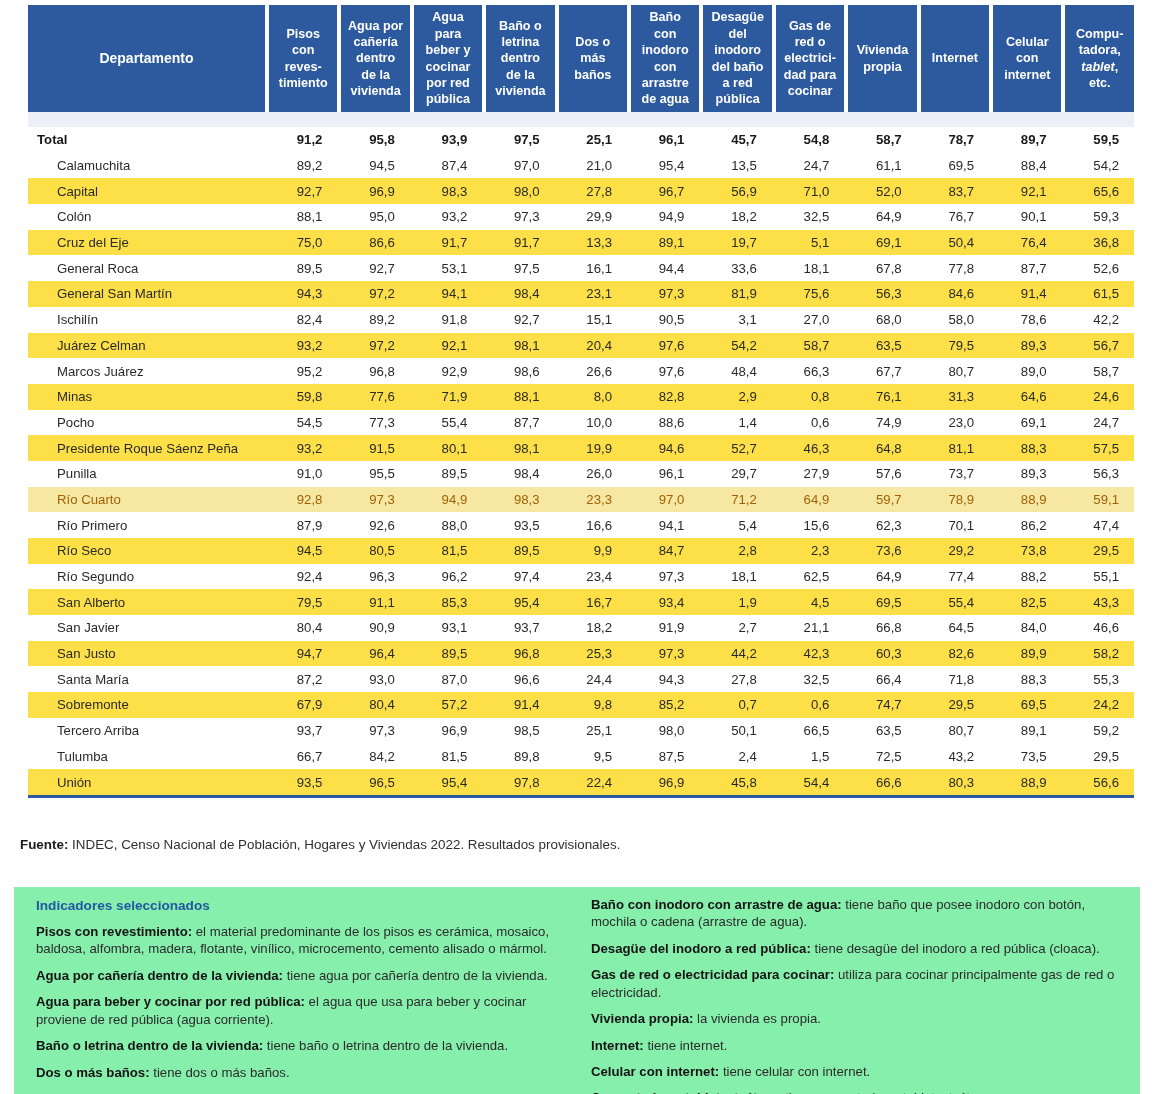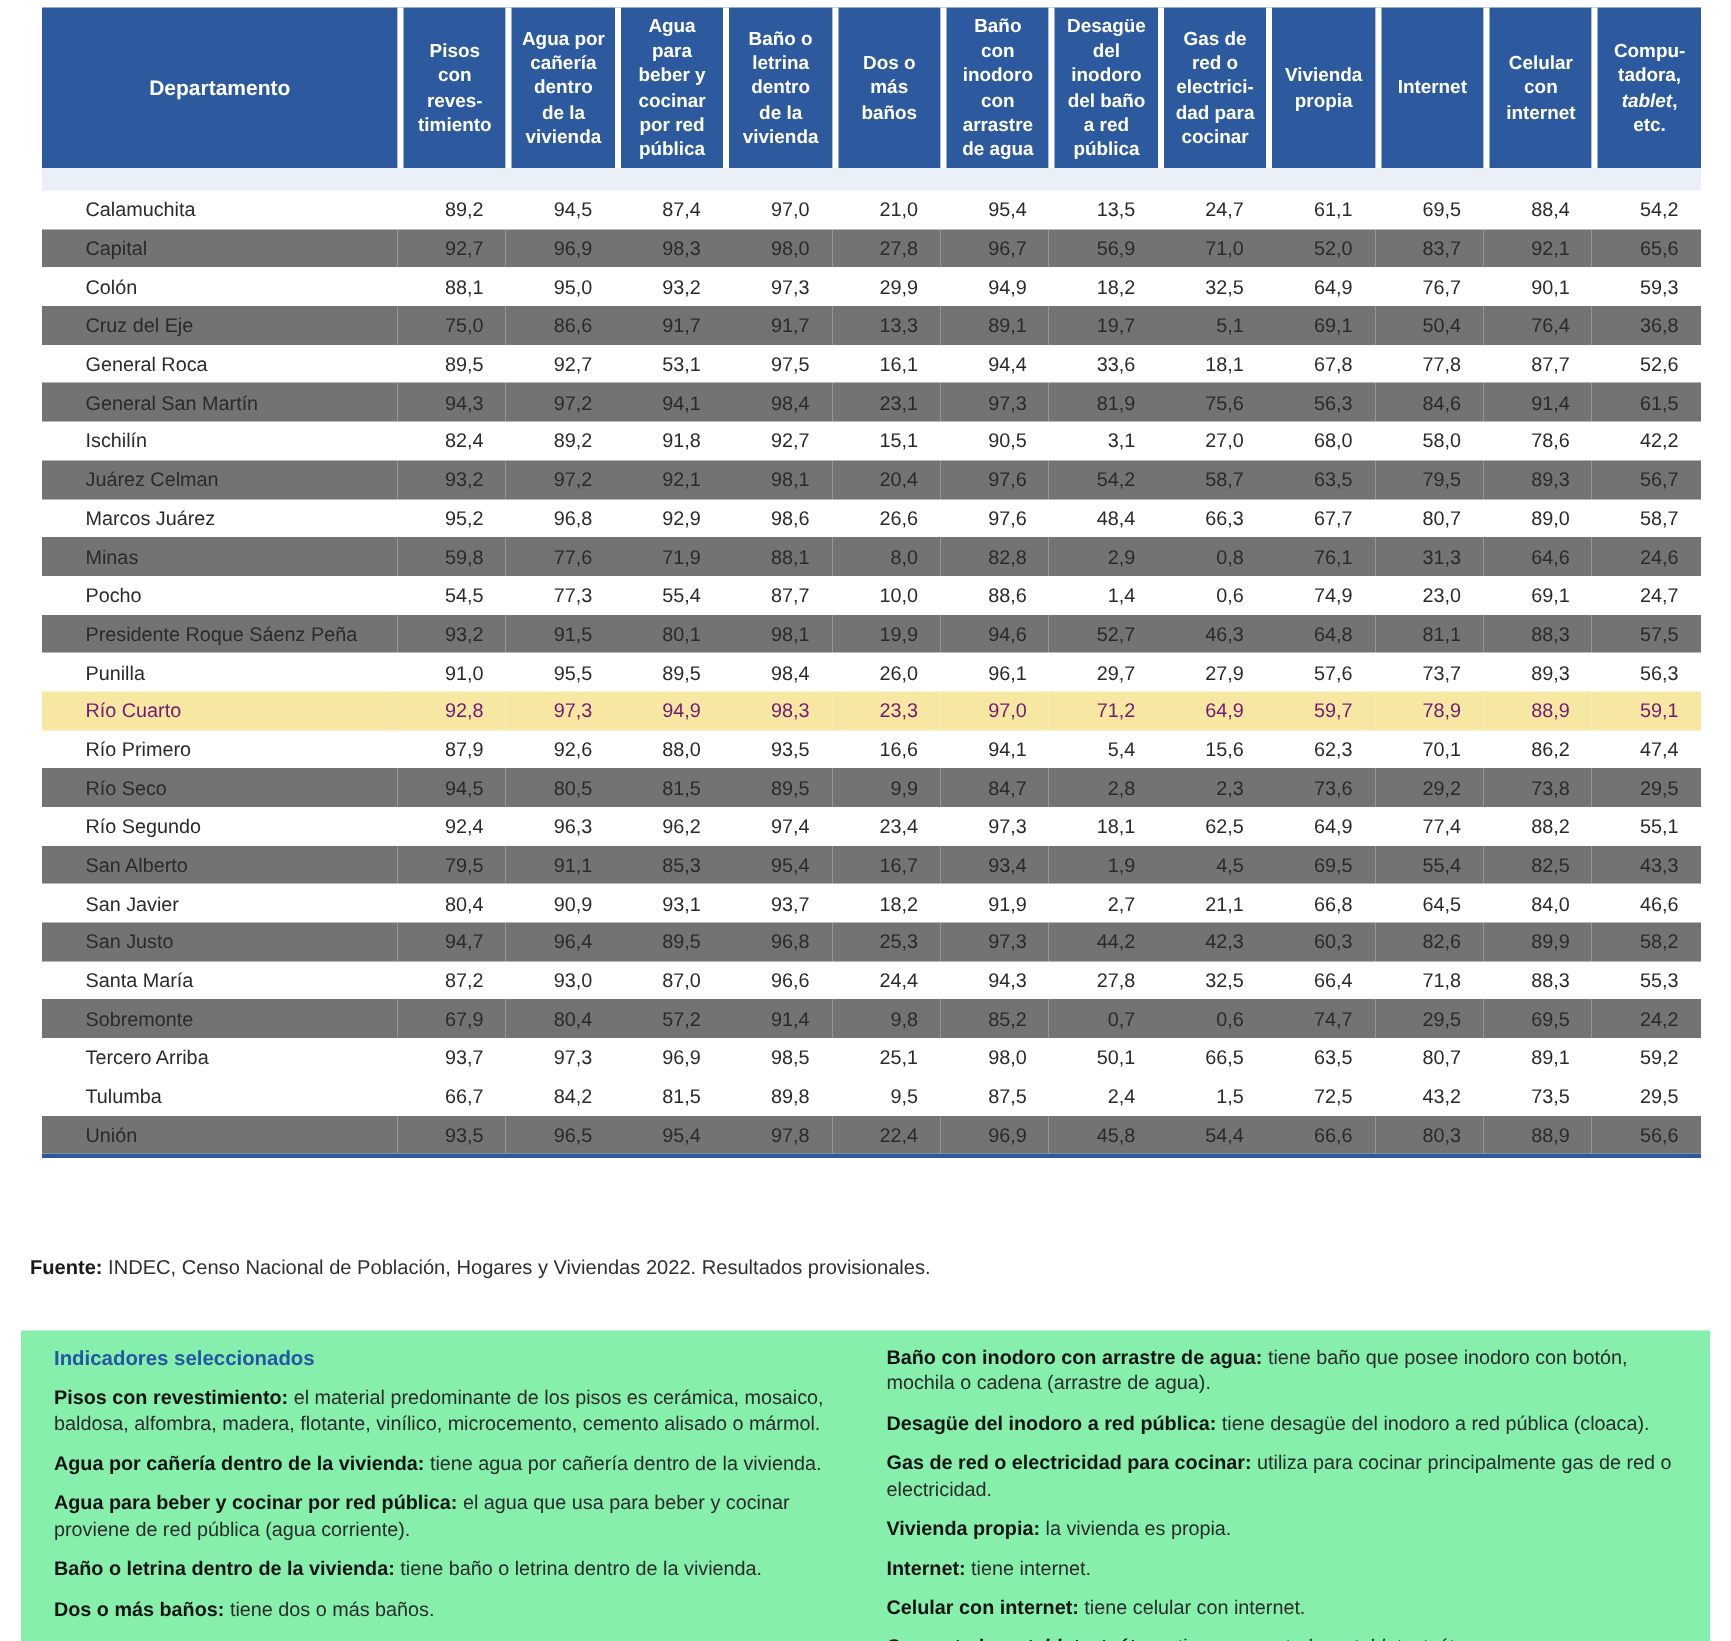--- a/index.html
+++ b/index.html
@@ -16,25 +16,25 @@
   thead th{
     background:#2d5a9e;color:#ffffff;font-weight:bold;font-size:12.6px;line-height:1.3;
     text-align:center;vertical-align:middle;height:107px;padding:0 1px;
   }
   thead th + th{border-left:4px solid #ffffff;}
   thead th.dep{font-size:14px;}
   tbody td{height:25.7px;padding:0;font-size:13.2px;color:#2a2a2a;white-space:nowrap;}
   td.name{text-align:left;padding-left:29px;}
   td.val{text-align:right;padding-right:15px;}
   tr.spacer td{height:15px;background:#ebeff7;}
-  tr.alt{background:#737373;border-radius:10px;}
+  tr.alt{background:#fde047;border-radius:10px;}
   tr.total td{font-weight:bold;color:#1a1a1a;}
   tr.total td.name{padding-left:9px;}
   tr.hl{background:#f6e7a2;}
-  tr.hl td{color:#701a75;}
+  tr.hl td{color:#a16207;}
   
   .fuente{position:absolute;left:20px;top:837px;font-size:13.4px;color:#2f2f2f;}
   .fuente b{color:#1a1a1a;text-align:center;}
   
   .panel{
     position:absolute;left:14px;top:887px;width:1126px;height:262px;box-sizing:border-box;
     background:#86efac;border-bottom:7px solid #6d28d9;padding:9px 20px 0 22px;overflow:hidden;
   }
   .panel-title{color:#2356a4;font-weight:bold;font-size:13.6px;margin:2px 0 10px 0;}
   .cols{display:flex;column-gap:26px;}
@@ -77,20 +77,35 @@
           <th>Gas de<br>red o<br>electrici-<br>dad para<br>cocinar</th>
           <th>Vivienda<br>propia</th>
           <th>Internet</th>
           <th>Celular<br>con<br>internet</th>
           <th>Compu-<br>tadora,<br><i>tablet</i>,<br>etc.</th>
         </tr>
     </thead>
     <tbody id="table-body">
       <tr class="spacer">
           <td colspan="13"></td>
+        </tr>
+    <tr class="total">
+          <td class="name">Total</td>
+          <td class="val">91,2</td>
+          <td class="val">95,8</td>
+          <td class="val">93,9</td>
+          <td class="val">97,5</td>
+          <td class="val">25,1</td>
+          <td class="val">96,1</td>
+          <td class="val">45,7</td>
+          <td class="val">54,8</td>
+          <td class="val">58,7</td>
+          <td class="val">78,7</td>
+          <td class="val">89,7</td>
+          <td class="val">59,5</td>
         </tr>
         <tr>
           <td class="name">Calamuchita</td>
           <td class="val">89,2</td>
           <td class="val">94,5</td>
           <td class="val">87,4</td>
           <td class="val">97,0</td>
           <td class="val">21,0</td>
           <td class="val">95,4</td>
           <td class="val">13,5</td>

